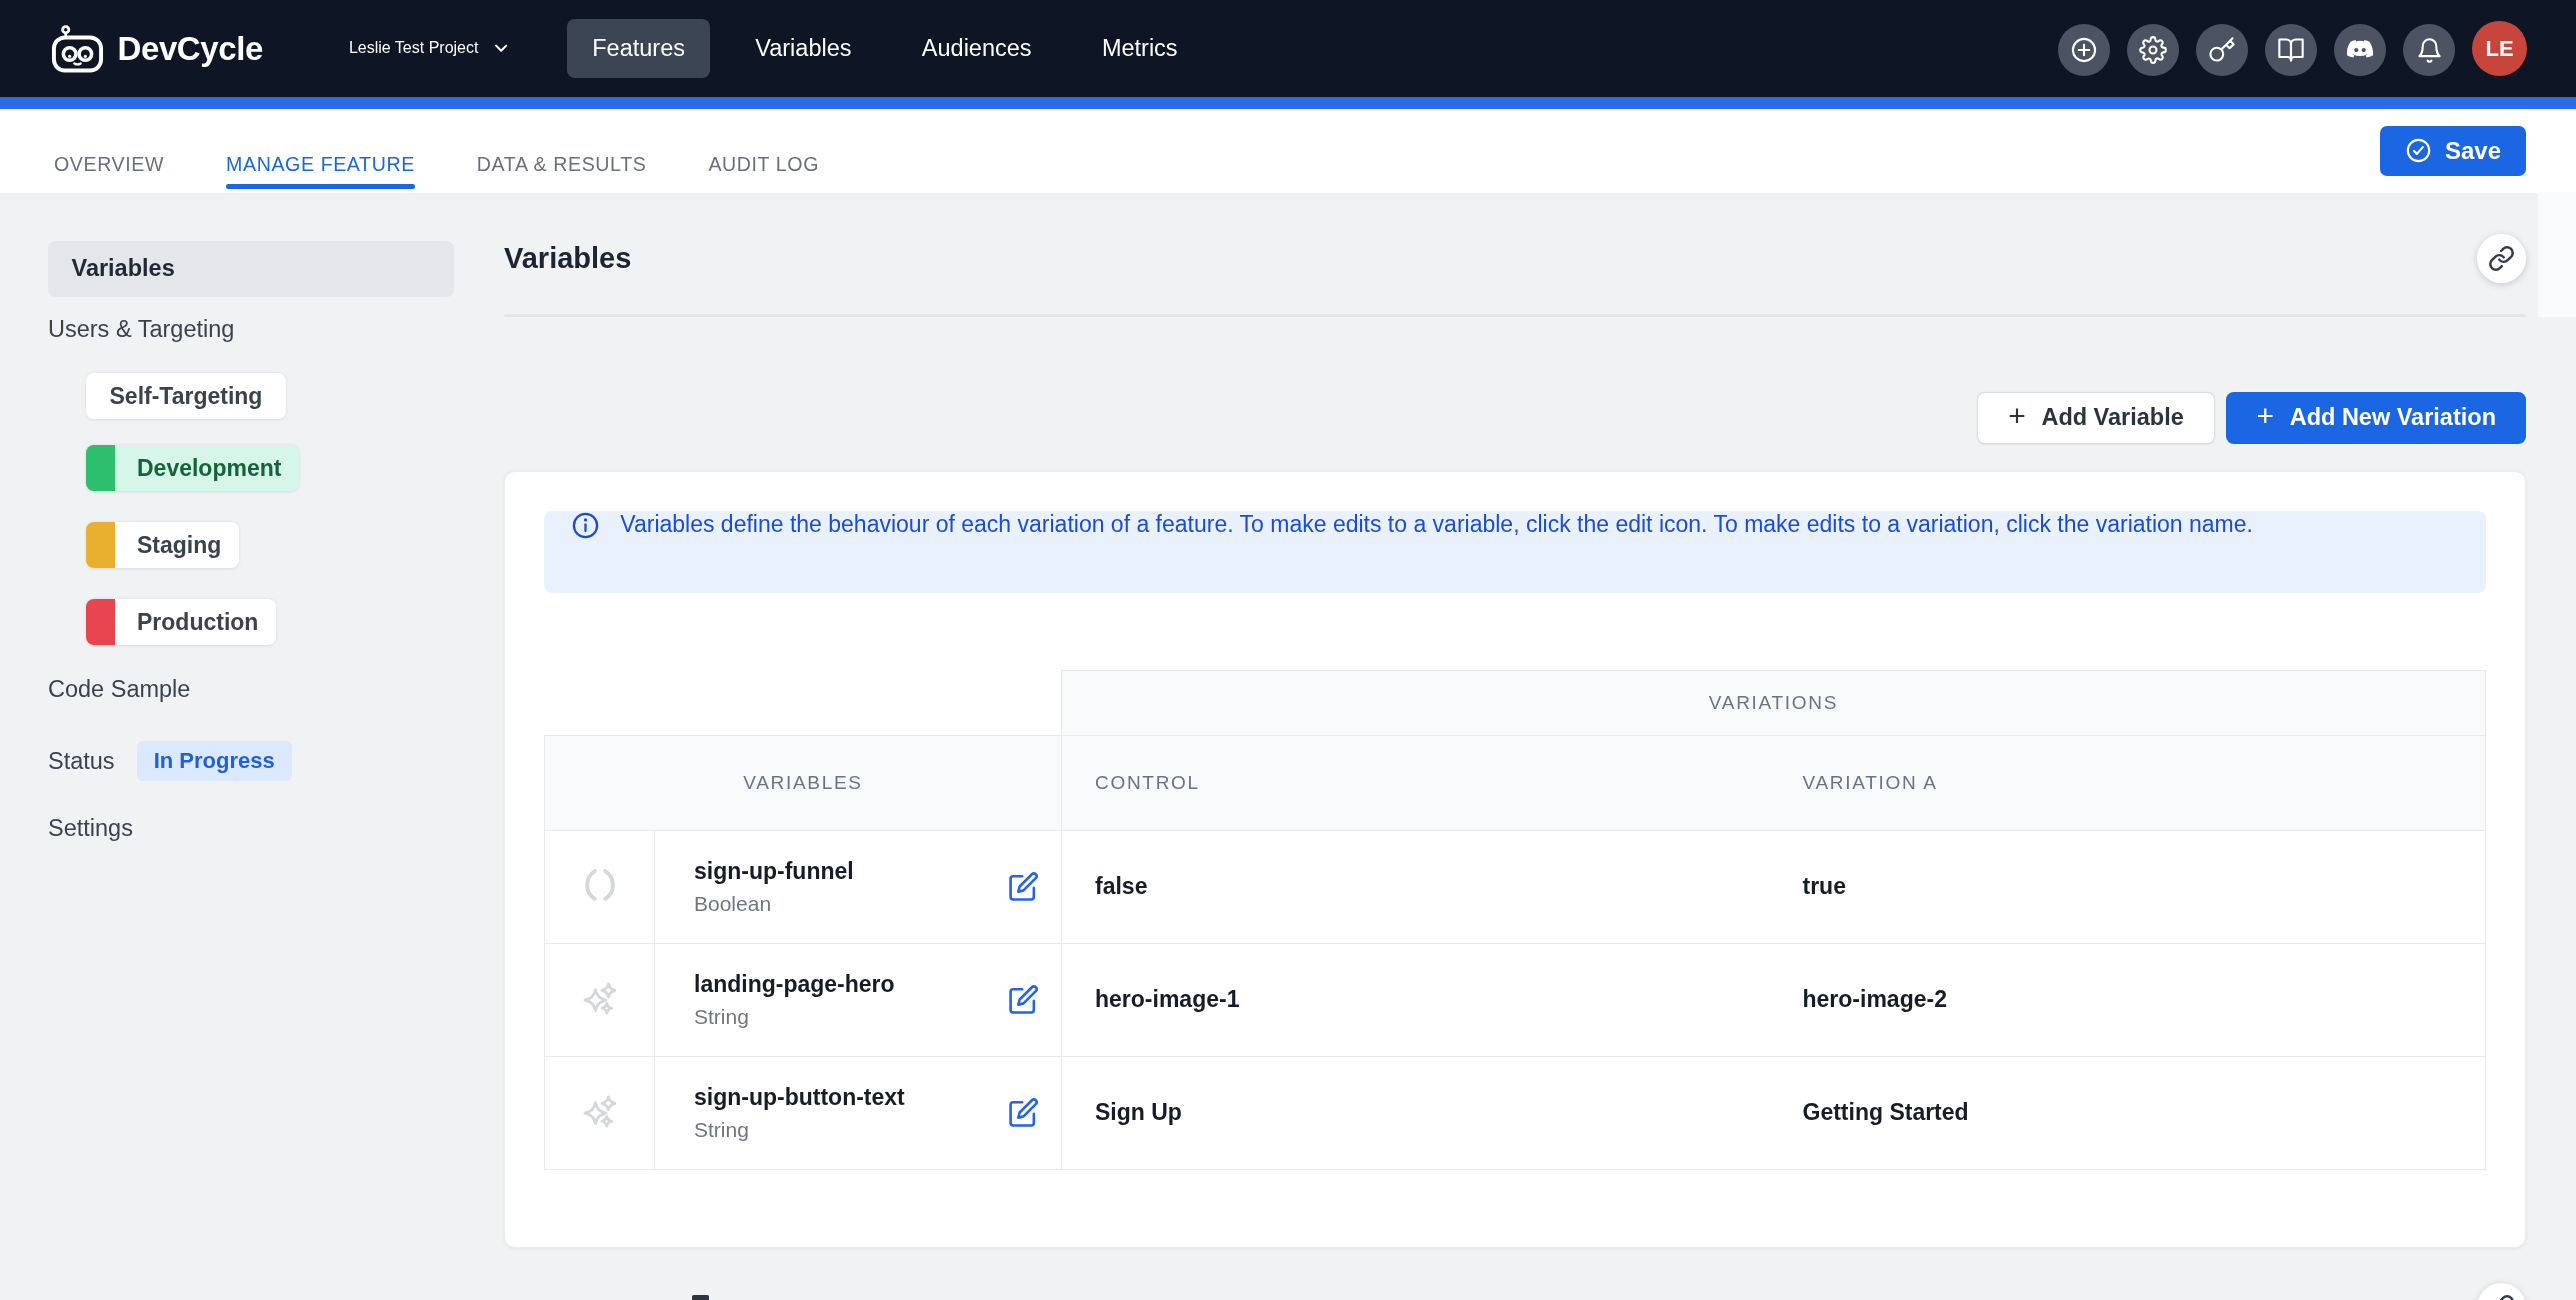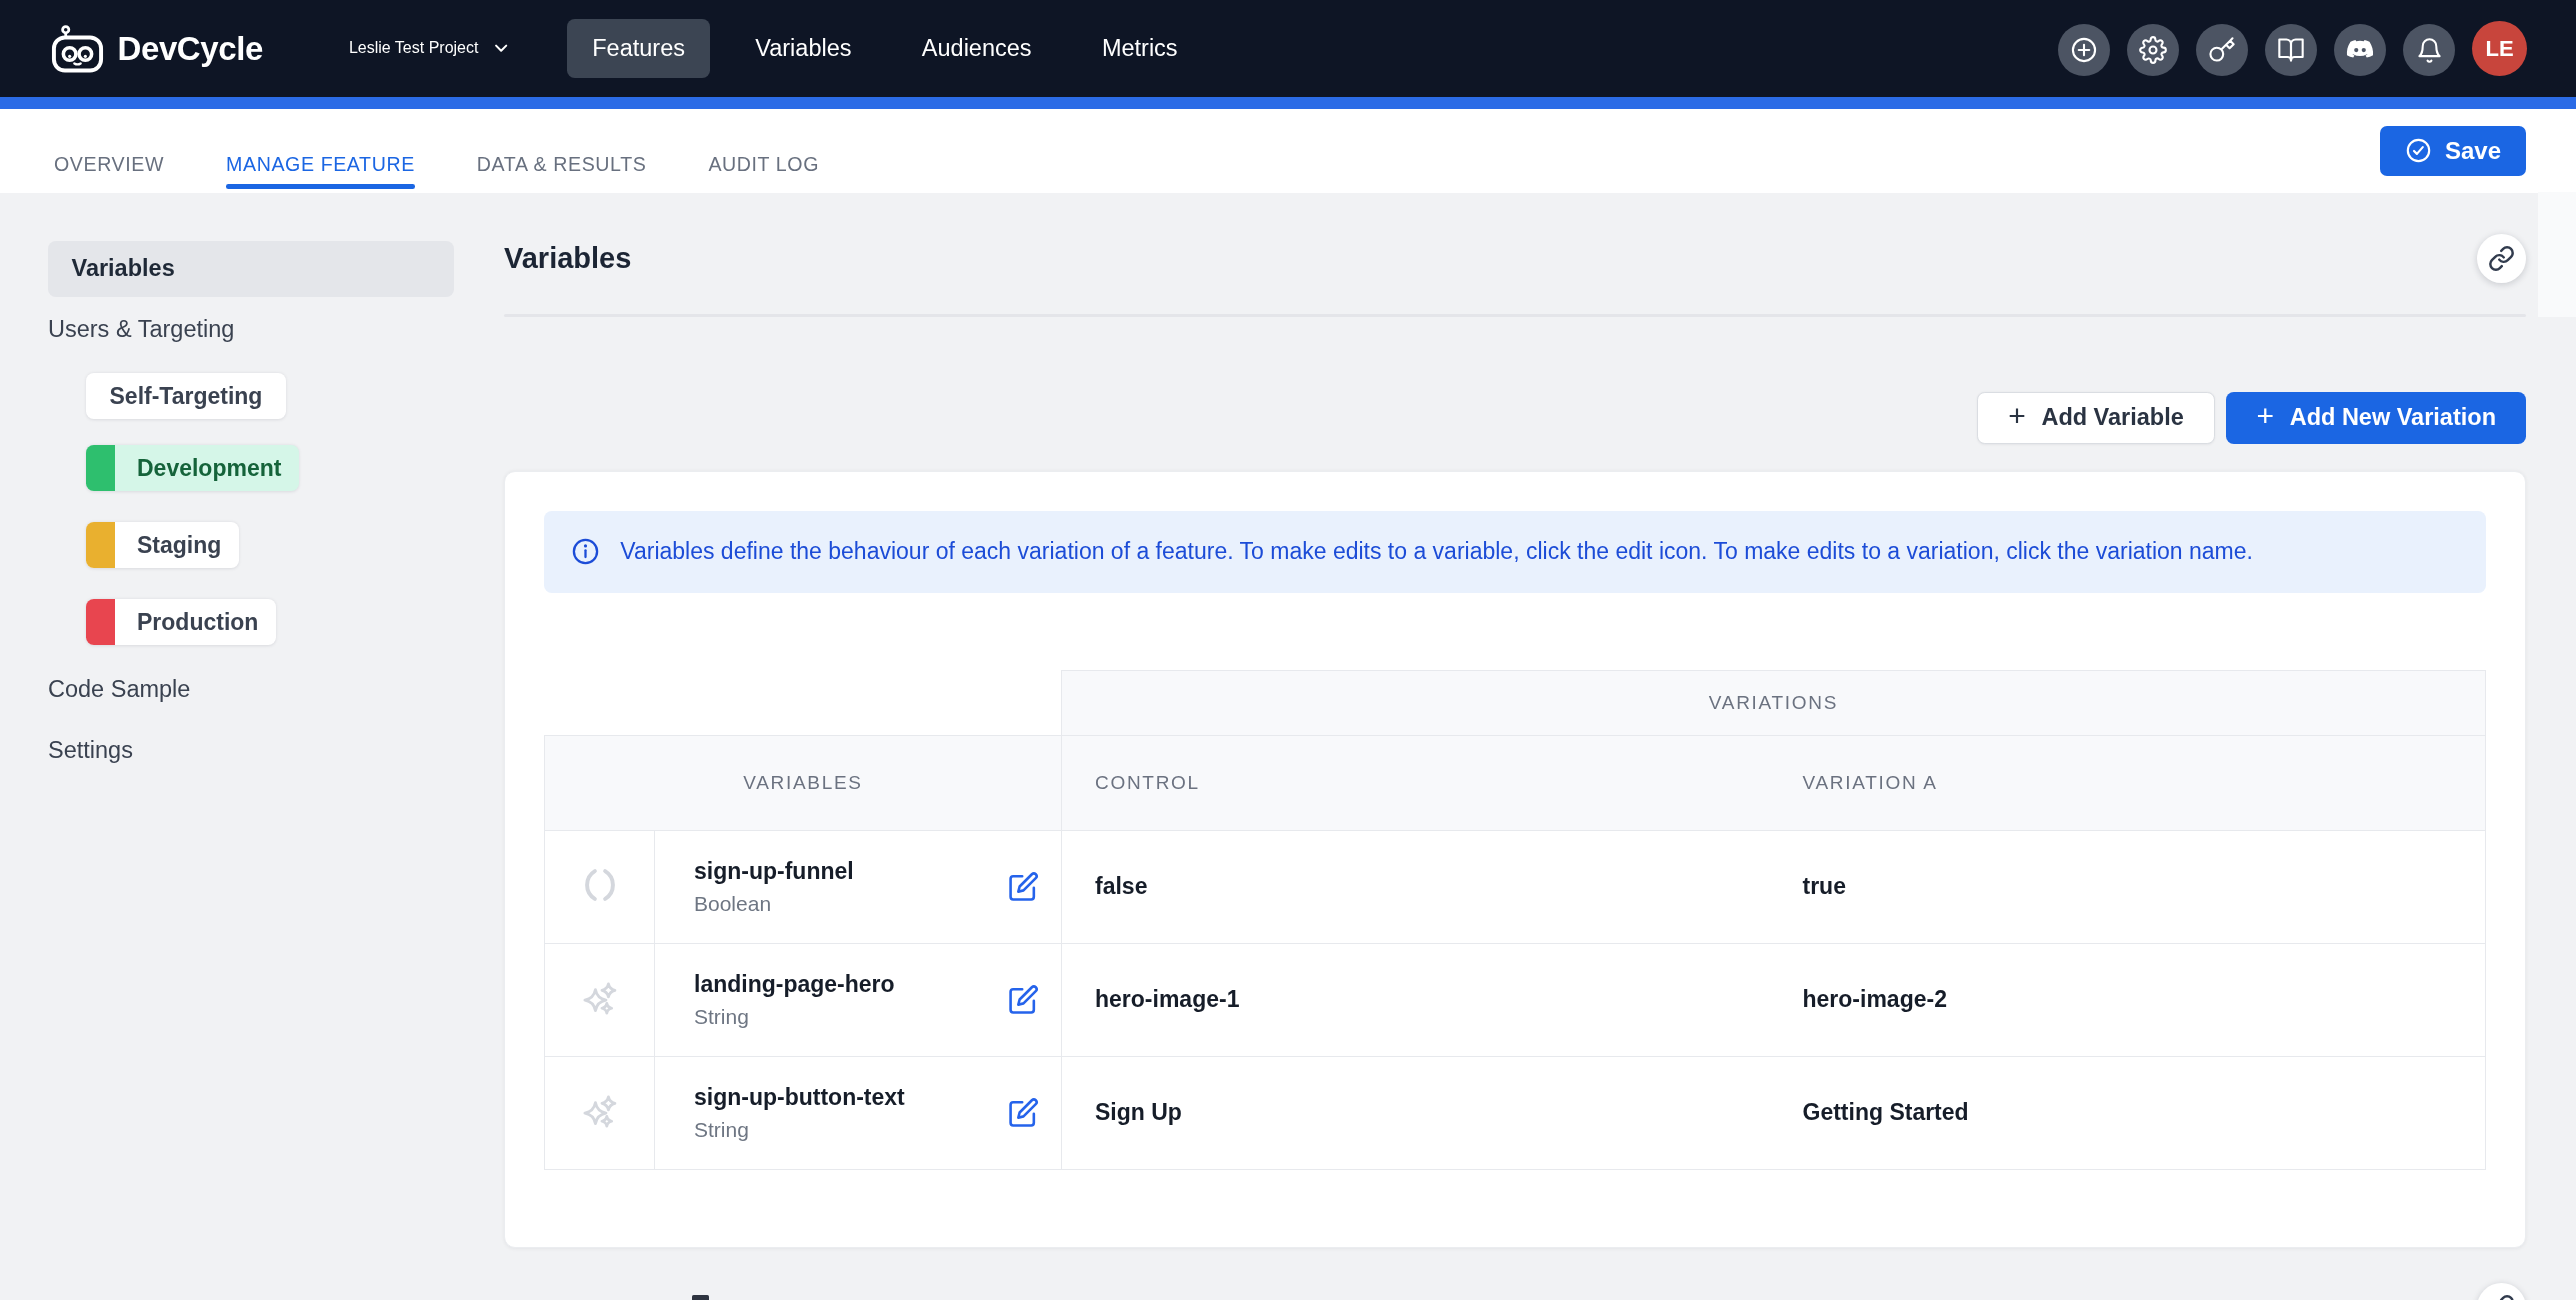--- a/index.html
+++ b/index.html
@@ -53,21 +53,21 @@
   .circle-btn { width:49px; height:49px; border-radius:50%; background:#fff; box-shadow:0 1.6px 7.8px rgba(16,24,40,.18); display:flex; align-items:center; justify-content:center; border:none; cursor:pointer; }
   .divider { height:3.1px; background:#e4e5e9; margin-top:31px; border-radius:1.6px; }
 
   .actions-row { display:flex; justify-content:flex-end; gap:11.7px; margin-top:75px; }
   .btn { height:52px; border-radius:7.8px; font-size:23.5px; font-weight:600; display:inline-flex; align-items:center; gap:15.7px; padding:0 30px; cursor:pointer; }
   .btn .plus { font-size:30px; font-weight:400; line-height:1; margin-top:-3.1px; }
   .btn-secondary { background:#fff; border:1.6px solid #dadde2; color:#2a3342; box-shadow:0 0.8px 2.3px rgba(16,24,40,.06); }
   .btn-primary { background:#1b66e3; border:none; color:#fff; }
 
   .card { margin-top:27px; background:#fff; border-radius:11px; border:0.8px solid #ebedf0; box-shadow:0 0.8px 3.9px rgba(16,24,40,.06); padding:39px 39px 77px; }
-  .banner { background:#e9f1fd; border-radius:7.8px; display:flex; align-items:center; gap:20.3px; padding:0 27px; height:82px; }
+  .banner { background:#e9f1fd; border-radius:7.8px; display:flex; align-items:flex-start; gap:20.3px; padding:0 27px; height:82px; }
   .banner-text { font-size:23px; font-weight:500; color:#1c4cd7; }
 
   
   .vars-table { width:100%; border-collapse:collapse; margin-top:77px; table-layout:fixed; }
   .vars-table th, .vars-table td { border:1.6px solid #e7e9ed; }
   .cell-empty { border:none !important; background:transparent; }
   .rg-head th, .col-head th { background:#f8f9fb; font-size:19px; letter-spacing:1.7px; color:#6b7280; font-weight:500; }
   .rg-head th { height:65px; text-align:center; }
   .col-head th { height:95px; }
   .cell-variables { text-align:center; }
@@ -208,20 +208,24 @@
       </div>
       <div class="pill-row">
         <button class="pill env-prod">
           <span class="env-chip"></span>
           <span class="env-label">Production</span>
         </button>
       </div>
 
       <div class="side-label" style="margin-top:28px;">Code Sample</div>
 
+      <div class="status-row">
+        <div class="side-label">Status</div>
+        <span class="badge">In Progress</span>
+      </div>
 
       <div class="side-label" style="margin-top:34px;">Settings</div>
     </aside>
 
     <main class="main">
       <div class="main-header">
         <h1 class="page-title">Variables</h1>
         <button class="circle-btn">
           <svg viewBox="0 0 24 24" width="27" height="27" fill="none" stroke="#323c4e" stroke-width="2.2" stroke-linecap="round" stroke-linejoin="round">
               <path d="M10 13a5 5 0 0 0 7.54.54l3-3a5 5 0 0 0-7.07-7.07l-1.72 1.71"></path>

